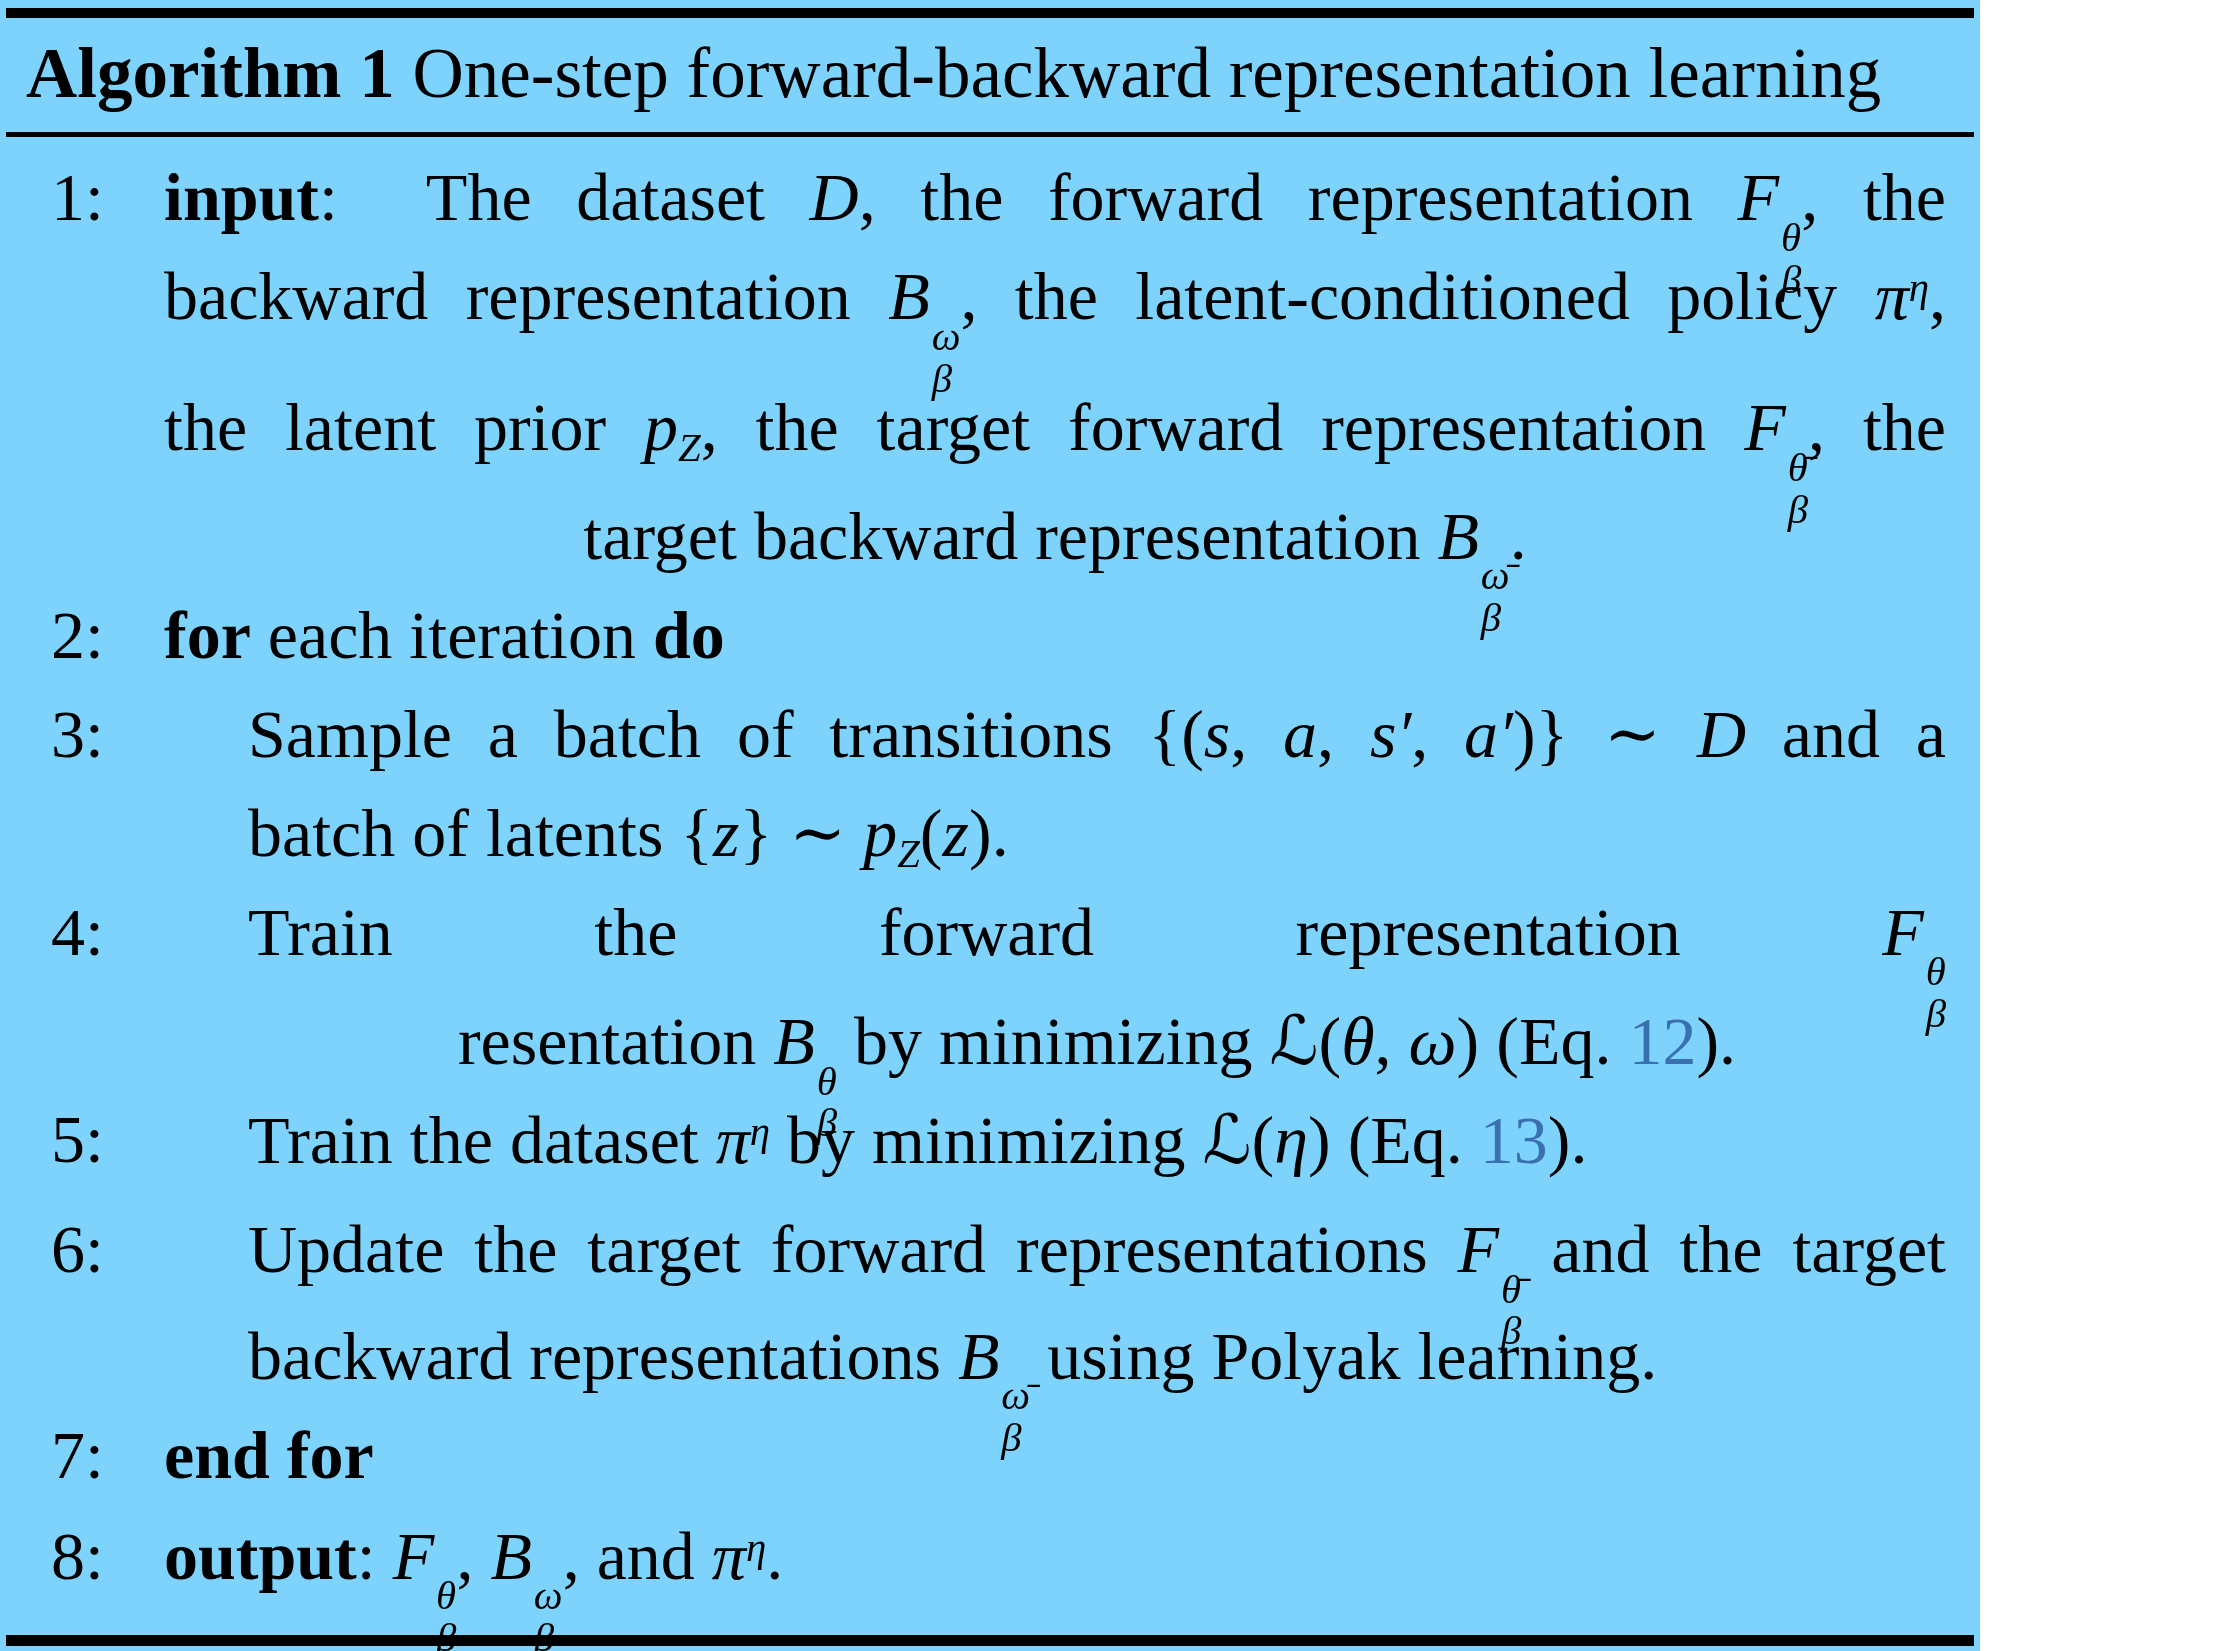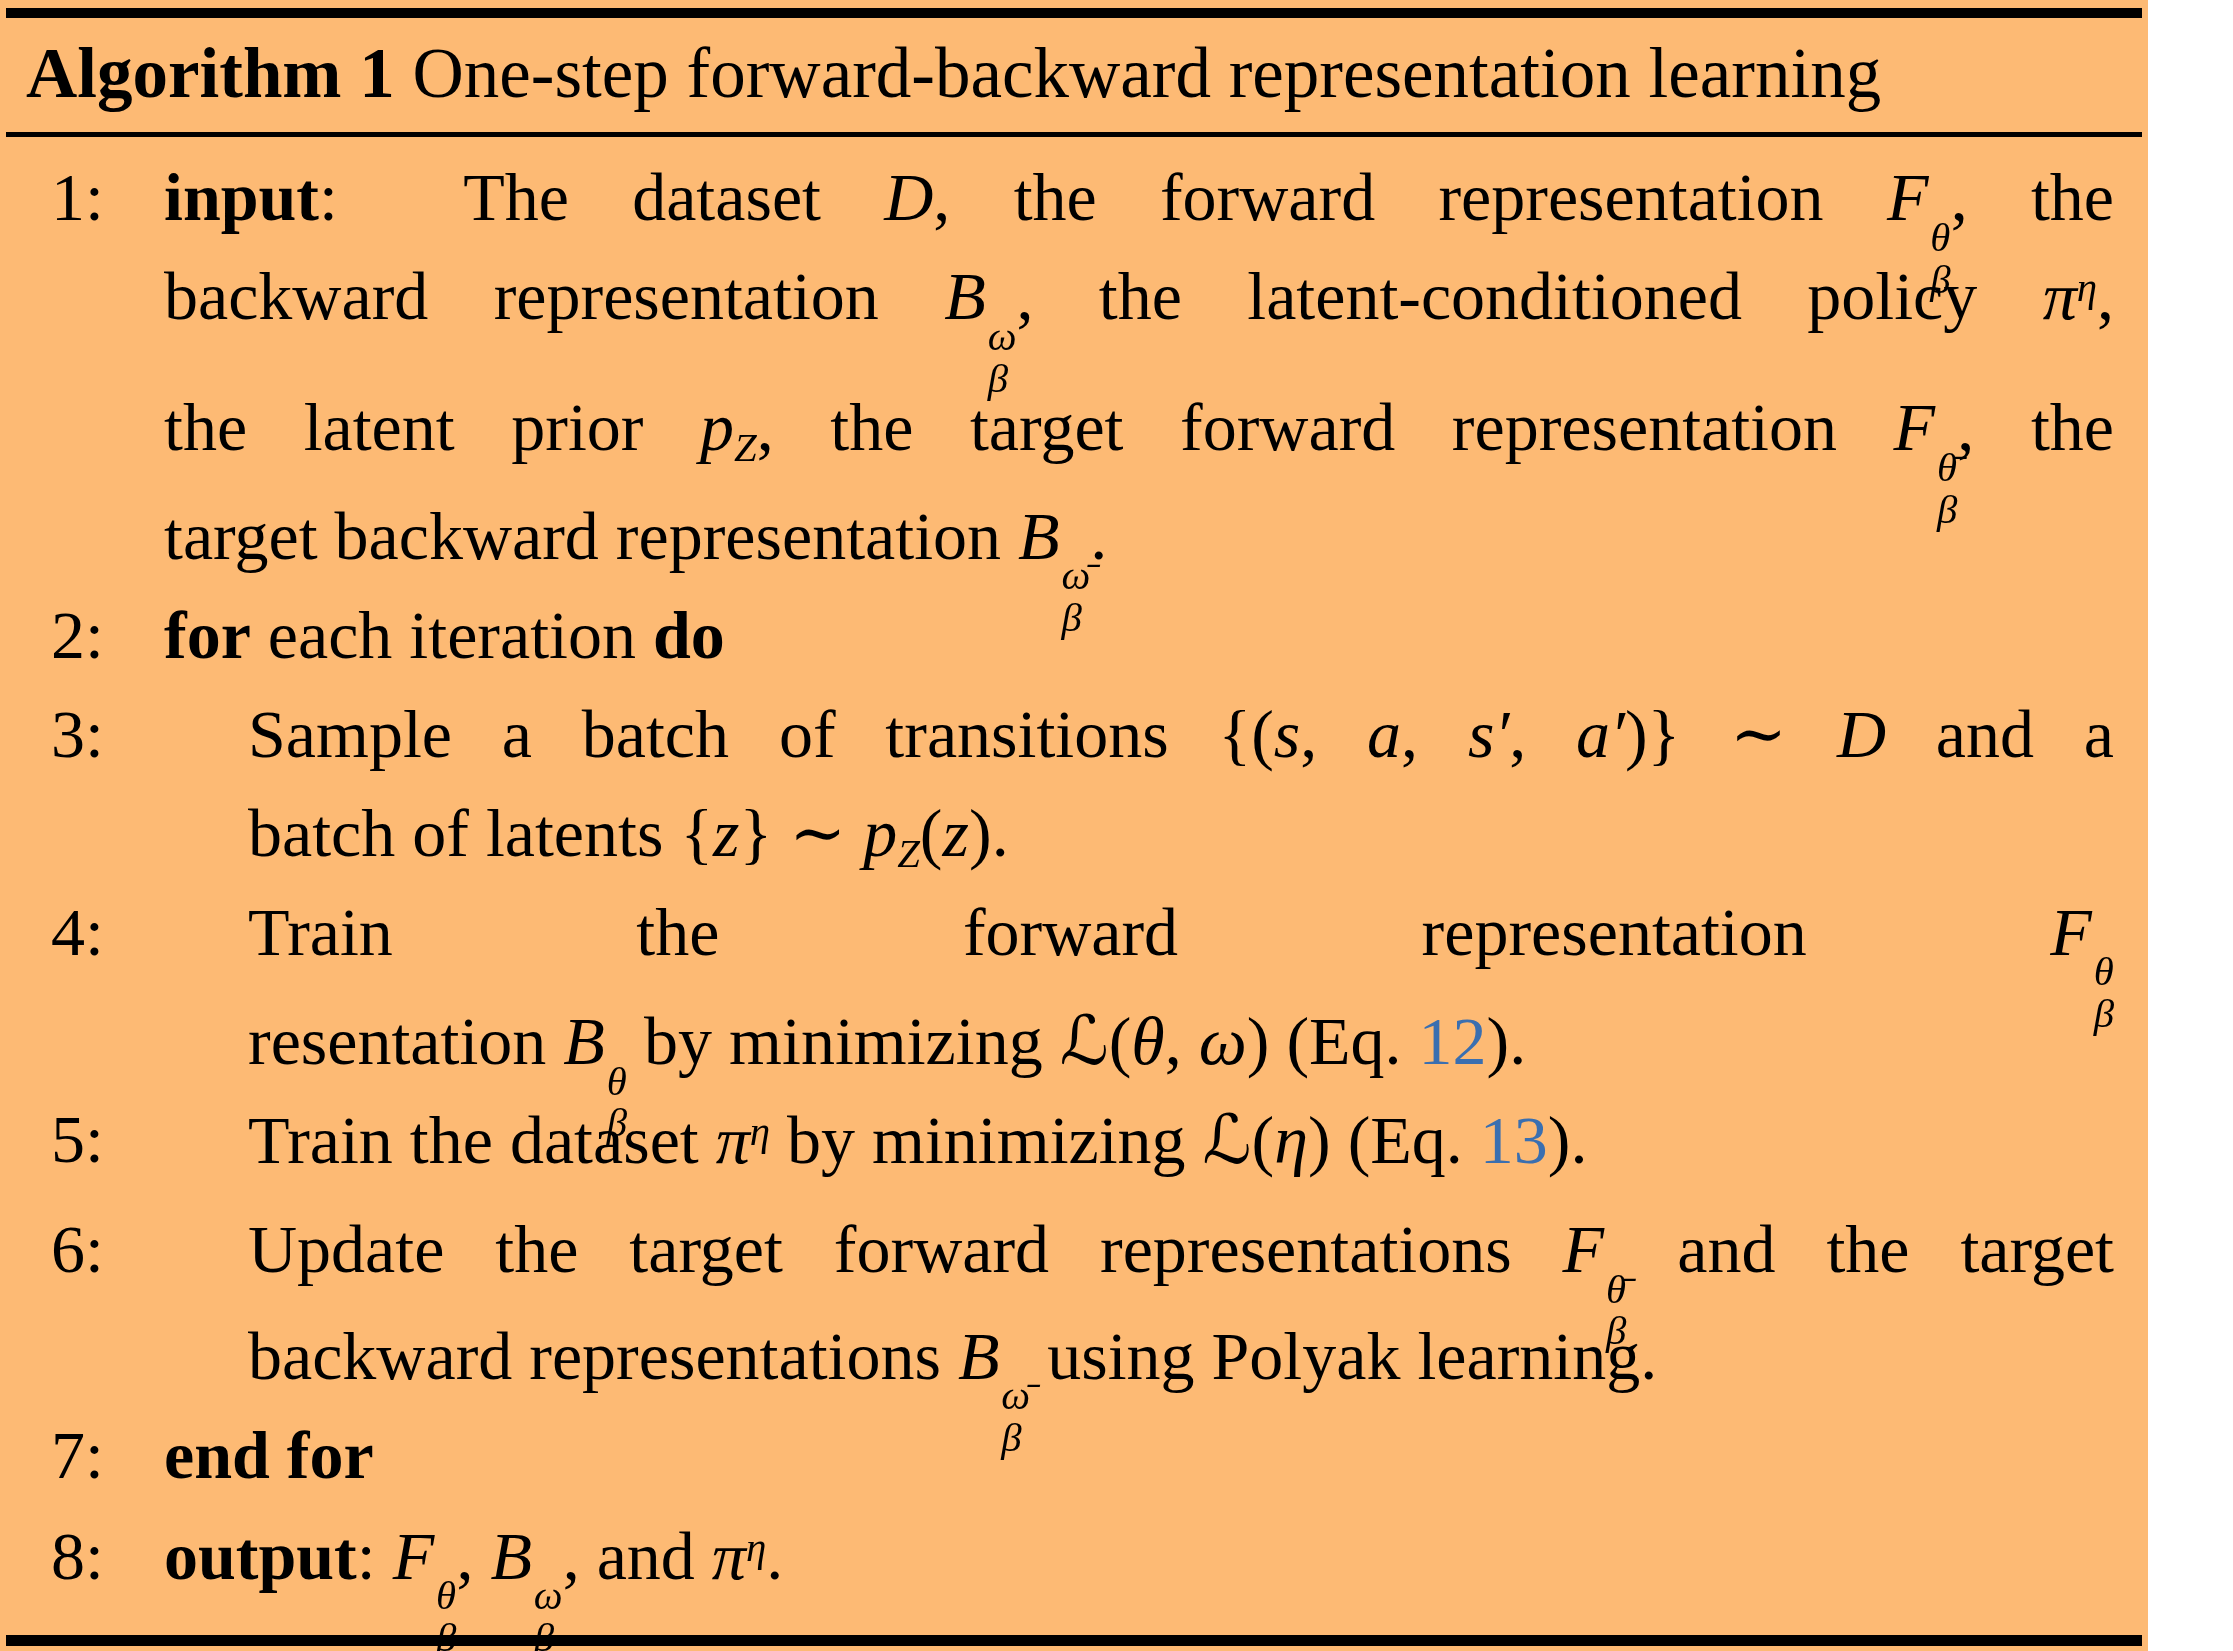--- a/index.html
+++ b/index.html
@@ -1,18 +1,18 @@
 <!DOCTYPE html>
 <html style="font-size:15px"><head>
 <meta charset="utf-8">
 <style>
   html,body { margin:0; padding:0; background:#ffffff; }
   .page {
-    position:relative; width:2148px; height:1652px; overflow:hidden;
-    background:#fdba74; color:#000000;
+    position:relative; width:1980px; height:1652px; overflow:hidden;
+    background:#7dd3fc; color:#000000;
     font-family:"Liberation Serif","DejaVu Serif","DejaVu Sans",serif;
     font-size:68px;
   }
   .rule { background:#000000; margin:0 5.6px; }
   .rule-top    { height:10.3px; margin-top:7.5px; }
   .rule-header { height:5.6px; }
   .rule-bottom { position:absolute; left:5.6px; right:5.6px; bottom:5.6px; height:11.2px; background:#000000; }
 
   .title {
     font-size:71px; line-height:1.0;
@@ -23,21 +23,21 @@
 
   .body { padding-top:11.2px; }
   .row { display:flex; height:99px; line-height:99px; padding-right:34px; }
   .num { flex:0 0 104px; text-align:right; }
   .content { flex:1 1 auto; margin-left:60px; }
   .content.ind1 { padding-left:84px; }
   .just { text-align:justify; text-align-last:justify; }
 
   .mt34 { margin-top:32px; }
   .mt12 { margin-top:11.2px; }
-  .mt10 { margin-top:9.3px; }
+  .mt10 { margin-top:9.3px;text-align:center; }
   .mt8  { margin-top:7.5px; }
   .mt2  { margin-top:1.9px; }
 
   .mi  { font-style:italic; }
   .cal { font-style:italic; }
   .scr { font-style:normal; font-family:"DejaVu Serif","DejaVu Sans",serif; }
 
   
   .ss { display:inline-flex; flex-direction:column; align-items:flex-start;
         vertical-align:-0.45em; margin-left:1.9px; }

